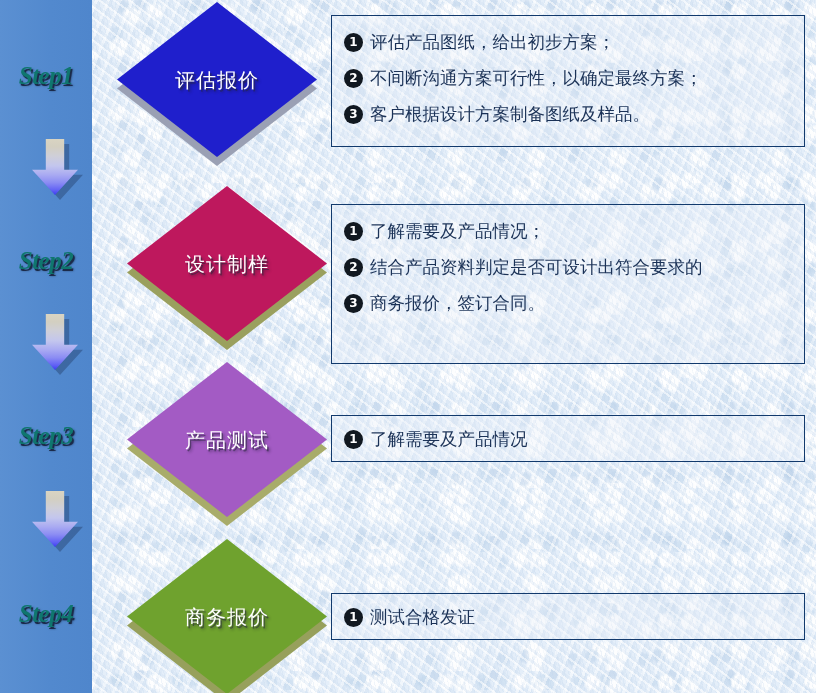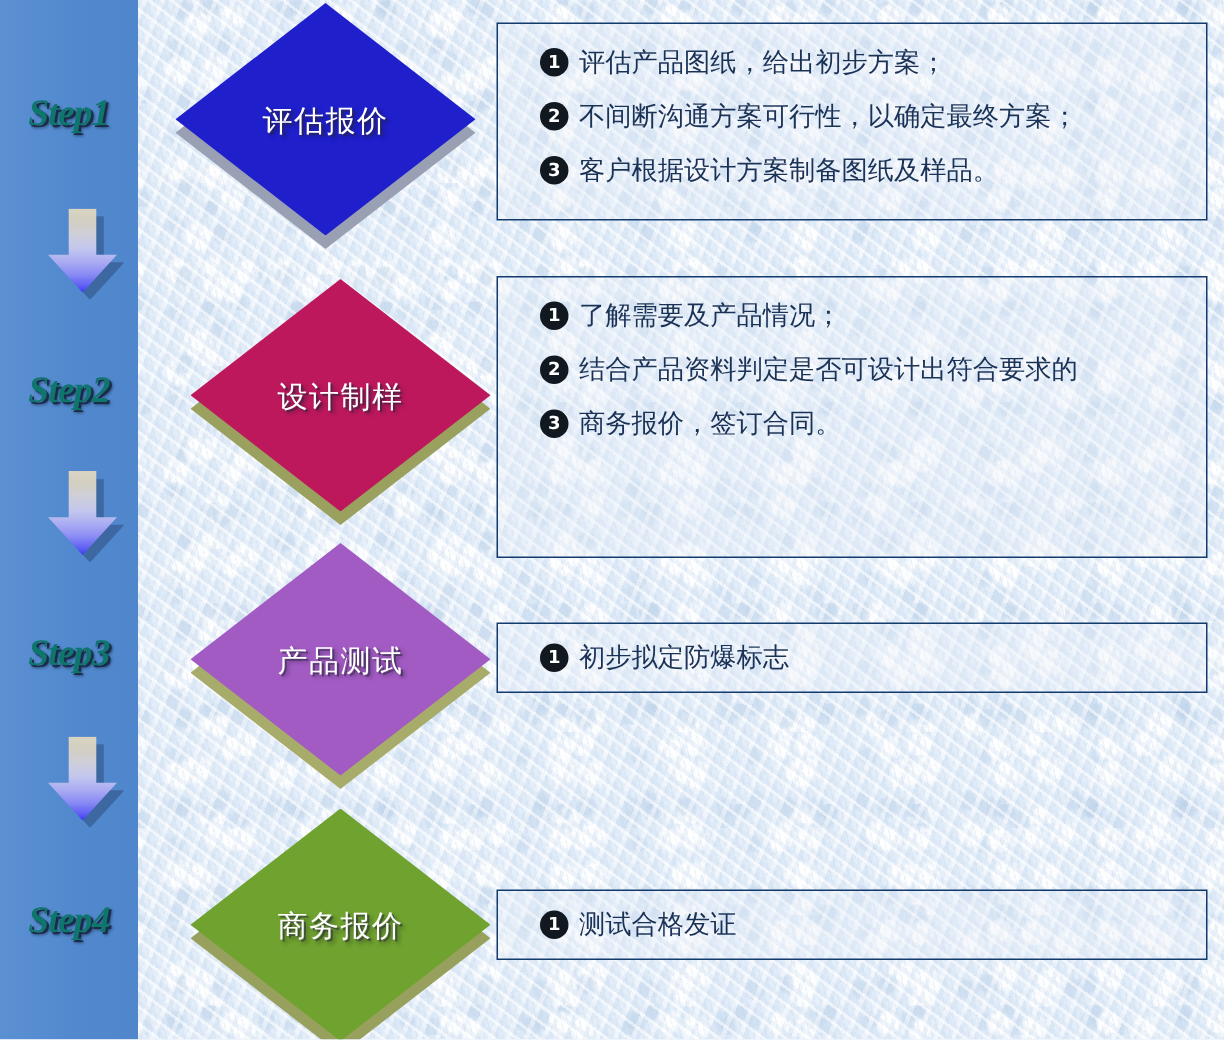--- a/index.html
+++ b/index.html
@@ -141,21 +141,20 @@
     box-sizing: border-box;
     padding: 8px 10px 8px 12px;
   }
   .tb-line {
     display: block;
     font-family: "DejaVu Sans", "Liberation Sans", sans-serif;
     font-size: 17.5px;
     color: #1b3257;
     line-height: 36px;
     white-space: nowrap;
-    margin-left: 16px;
   }
   .tb-bullet {
     display: inline-block;
     width: 19px;
     height: 19px;
     line-height: 19px;
     border-radius: 50%;
     background: #111820;
     color: #ffffff;
     font-size: 12px;
@@ -232,35 +231,35 @@
       <span class="tb-bullet">1</span><span>评估产品图纸，给出初步方案；</span>
     </span>
     <span class="tb-line">
       <span class="tb-bullet">2</span><span>不间断沟通方案可行性，以确定最终方案；</span>
     </span>
     <span class="tb-line">
       <span class="tb-bullet">3</span><span>客户根据设计方案制备图纸及样品。</span>
     </span>
   </div>
 
-  <div class="textbox" style="left:331px; top:184px; width:474px; height:188px;">
+  <div class="textbox" style="left:331px; top:204px; width:474px; height:160px;">
     <span class="tb-line">
       <span class="tb-bullet">1</span><span>了解需要及产品情况；</span>
     </span>
     <span class="tb-line">
       <span class="tb-bullet">2</span><span>结合产品资料判定是否可设计出符合要求的</span>
     </span>
     <span class="tb-line">
       <span class="tb-bullet">3</span><span>商务报价，签订合同。</span>
     </span>
   </div>
 
   <div class="textbox" style="left:331px; top:415px; width:474px; height:47px; padding-top:5px;">
     <span class="tb-line">
-      <span class="tb-bullet">1</span><span>初步拟定防爆标志</span>
+      <span class="tb-bullet">1</span><span>了解需要及产品情况</span>
     </span>
   </div>
 
   <div class="textbox" style="left:331px; top:593px; width:474px; height:47px; padding-top:5px;">
     <span class="tb-line">
       <span class="tb-bullet">1</span><span>测试合格发证</span>
     </span>
   </div>
 
 </div>

